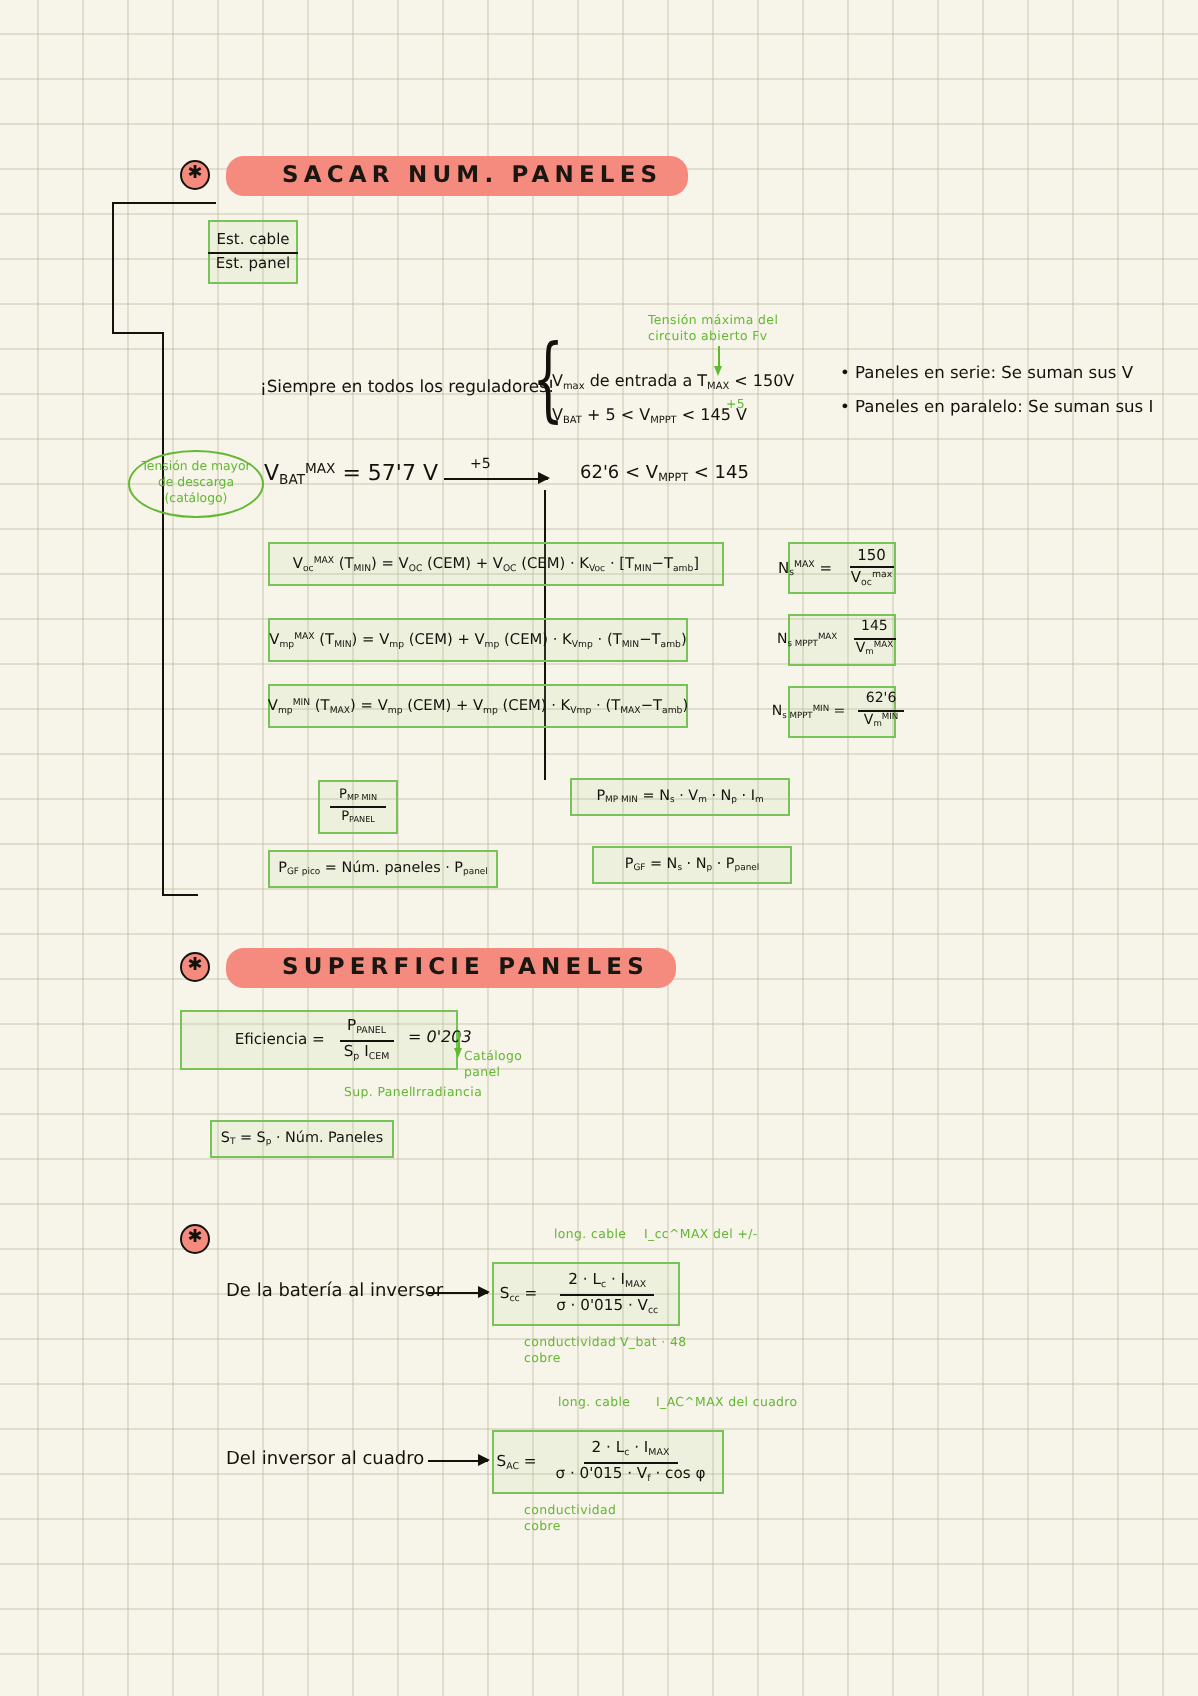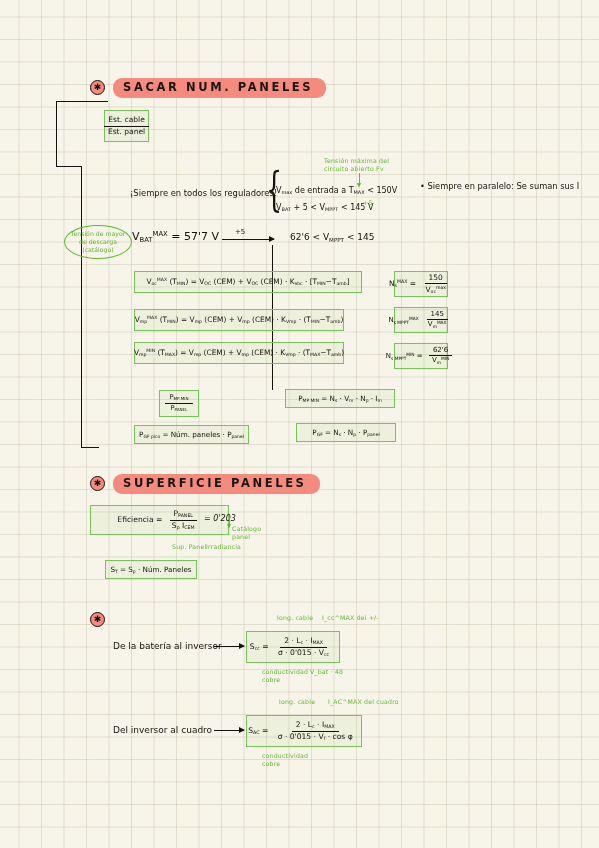--- a/index.html
+++ b/index.html
@@ -24,21 +24,21 @@
 
   
   .section-head{
     position:absolute;
     display:flex;align-items:center;gap:8px;
     height:19px;
   }
   .hl{
     background:#f58b7e;
     border-radius:9px;
-    padding:1px 13px 2px 10px;
+    padding:1px 13px 2px 28px;
     height:17px;display:flex;align-items:center;
   }
   .sec-title{
     font-size:11.5px;font-weight:700;letter-spacing:2.6px;
     color:#1a1712;
   }
   .star{
     width:13px;height:13px;border-radius:50%;
     background:#f58b7e;
     border:1.6px solid #15120d;
@@ -162,21 +162,22 @@
   <div class="txt" style="left:276px;top:203px;font-size:8px;">
     <span>V</span><sub>BAT</sub><span> + 5 &lt; V</span><sub>MPPT</sub><span> &lt; 145 V</span>
   </div>
 
   <div class="note" style="left:324px;top:157px;">Tensión máxima del
 circuito abierto Fv</div>
   <div class="garrow" style="left:359px;top:173px;height:11px;"></div>
   <div class="note" style="left:363px;top:199px;color:#63b832;">+5</div>
 
   <div class="bullets" style="left:420px;top:178px;">
-    <div>Siempre en paralelo: Se suman sus I</div>
+    <div>Paneles en serie: Se suman sus V</div>
+    <div>Paneles en paralelo: Se suman sus I</div>
   </div>
 
   <div class="paren-note" style="left:64px;top:225px;width:56px;">Tensión de mayor
 de descarga
 (catálogo)</div>
 
   <div class="txt" style="left:132px;top:230px;font-size:11px;">
     <span>V</span><sub>BAT</sub><sup>MAX</sup>
     <span>= 57'7 V</span>
   </div>

